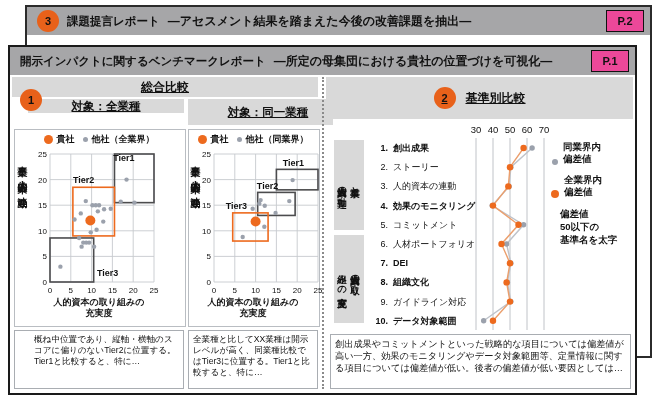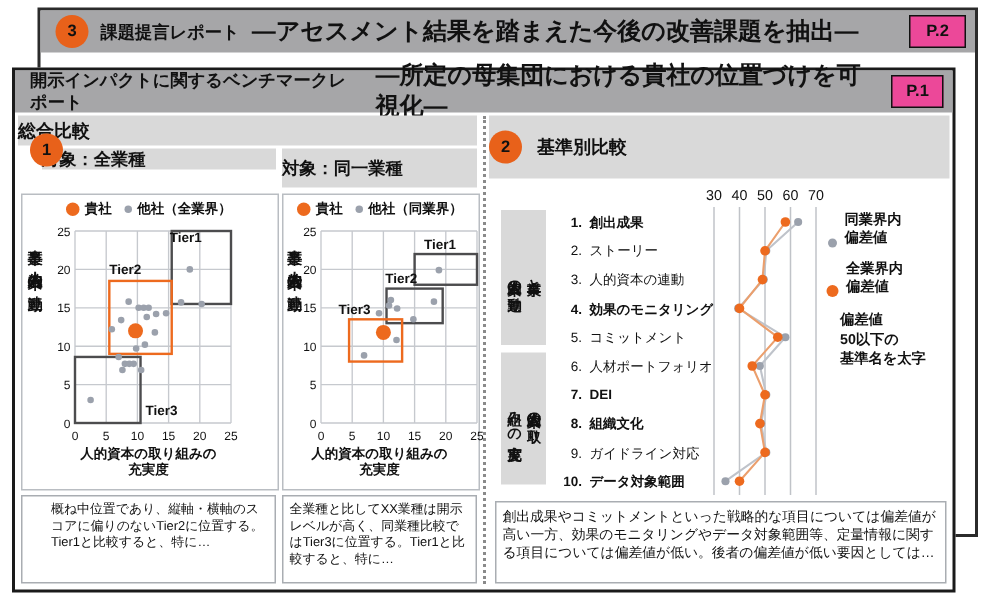--- a/index.html
+++ b/index.html
@@ -6,25 +6,25 @@
   body{width:659px;height:401px;background:#fff;font-family:"Liberation Sans","DejaVu Sans",sans-serif;color:#111;position:relative;overflow:hidden;}
   .abs{position:absolute;}
   .pre{white-space:pre;}
   .b{font-weight:700;}
   
   .page-back{left:25px;top:5px;width:623px;height:349px;background:#fff;border:2px solid #2b2b2b;}
   .page-front{left:8px;top:45px;width:625px;height:346px;background:#fff;border:2px solid #1a1a1a;z-index:2;}
   
   .bar{position:absolute;left:0;top:0;right:0;height:28px;background:#a6a6a8;display:flex;align-items:center;gap:8px;padding:0 6px 0 10px;box-sizing:border-box;}
   .bar-title{font-size:11.5px;font-weight:700;}
-  .bar-sub{font-size:16px;font-weight:700;}
+  .bar-sub{font-size:12px;font-weight:700;}
   .page-tag{margin-left:auto;background:#ec4899;border:1.5px solid #111;font-size:11px;font-weight:700;width:36px;height:20px;display:flex;align-items:center;justify-content:center;}
   .circle-num{width:22px;height:22px;border-radius:50%;background:#e8611a;color:#111;font-size:11px;font-weight:700;display:flex;align-items:center;justify-content:center;flex:0 0 auto;z-index:5;}
   
-  .panel{background:#d9d9d9;display:flex;align-items:center;font-weight:700;}
+  .panel{background:#d9d9d9;display:flex;align-items:center;justify-content:center;font-weight:700;text-decoration:underline;}
   .sep-dotted{border-left:2px dotted #8a8a8a;width:0;}
   .chart-box{border:1px solid #b9bdc2;background:#fff;}
   .note-box{border:1px solid #a9adb2;background:#fff;font-size:8.6px;line-height:11px;padding:3px 4px;box-sizing:border-box;}
   .legend-row{display:flex;align-items:center;justify-content:center;gap:4px;font-size:9px;font-weight:700;}
   .dot{border-radius:50%;display:inline-block;flex:0 0 auto;}
   .vtext{writing-mode:vertical-rl;text-orientation:upright;font-size:9.5px;font-weight:700;line-height:13px;letter-spacing:0;}
   .ylab{writing-mode:vertical-rl;text-orientation:upright;font-size:10px;font-weight:700;letter-spacing:1px;}
   .xlab{font-size:9px;font-weight:700;text-align:center;line-height:11px;}
   .group-box{background:#d9d9d9;display:flex;align-items:center;justify-content:center;}
   .crit-row{position:absolute;height:19px;line-height:19px;font-size:9px;display:flex;}
@@ -122,21 +122,21 @@
     <circle cx="96.544" cy="30.6" r="2.2" fill="#9ba1ac"></circle>
     <circle cx="90.72" cy="52.61600000000001" r="2.2" fill="#9ba1ac"></circle>
     <circle cx="104.44800000000001" cy="53.64" r="2.2" fill="#9ba1ac"></circle>
     <circle cx="80.73599999999999" cy="59.784" r="2.2" fill="#9ba1ac"></circle>
     <circle cx="60.352" cy="71.56" r="5" fill="#ed6a1e"></circle>
   </svg>
 <div class="abs xlab pre" style="left:28px;top:297px;width:142px;z-index:4;">人的資本の取り組みの
 充実度</div>
 <div class="abs note-box" style="left:14px;top:330px;width:170px;height:59px;z-index:3;padding-left:19px;">概ね中位置であり、縦軸・横軸のスコアに偏りのないTier2に位置する。Tier1と比較すると、特に…</div>
 
-<div class="abs panel" style="left:188px;top:99px;width:130px;height:26px;font-size:11.5px;z-index:3;">
+<div class="abs panel" style="left:188px;top:99px;width:130px;height:26px;font-size:11.5px;z-index:3;padding-left:15px;">
   <span>対象：同一業種</span>
 </div>
 <div class="abs chart-box" style="left:188px;top:129px;width:130px;height:196px;z-index:3;"></div>
 <div class="abs legend-row" style="left:190px;top:133px;width:126px;z-index:4;">
   <span class="dot" style="width:9px;height:9px;background:#ed6a1e;"></span>
   <span>貴社</span>
   <span class="dot" style="width:5px;height:5px;background:#9ba1ac;margin-left:4px;"></span>
   <span>他社（同業界）</span>
 </div>
 <div class="abs ylab" style="left:188px;top:158px;z-index:5;">事業と人的資本の連動</div>

